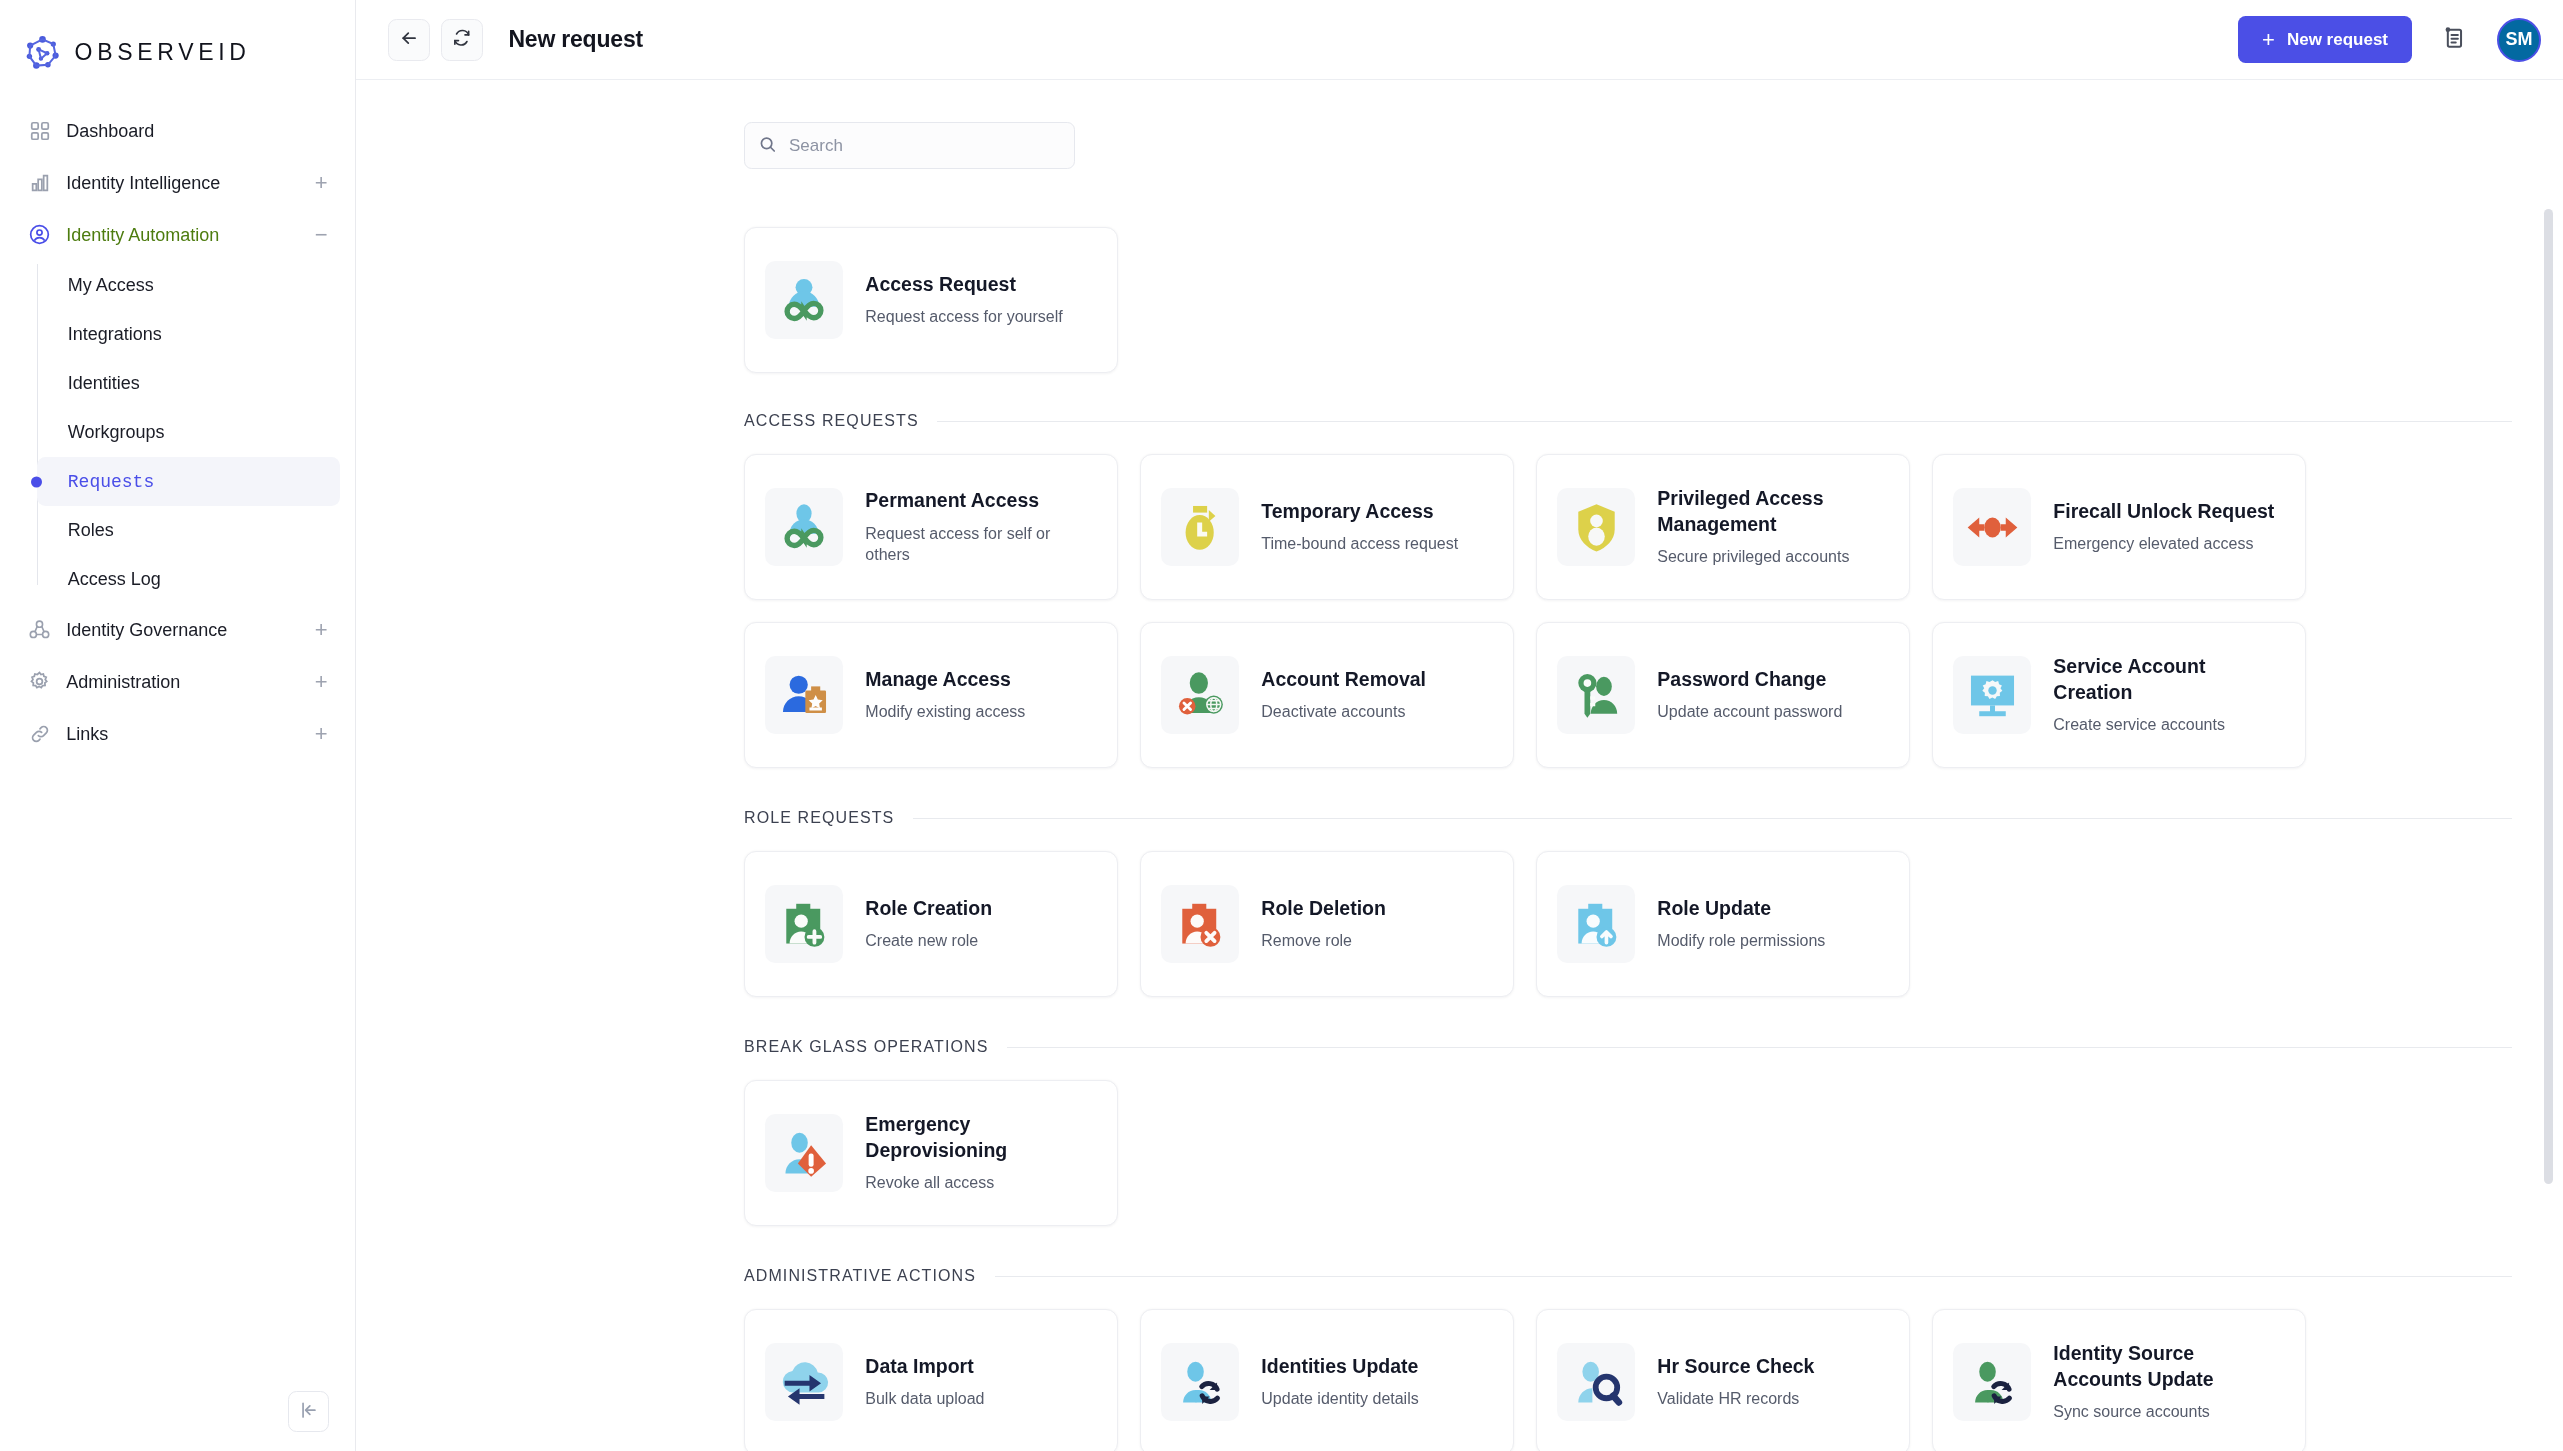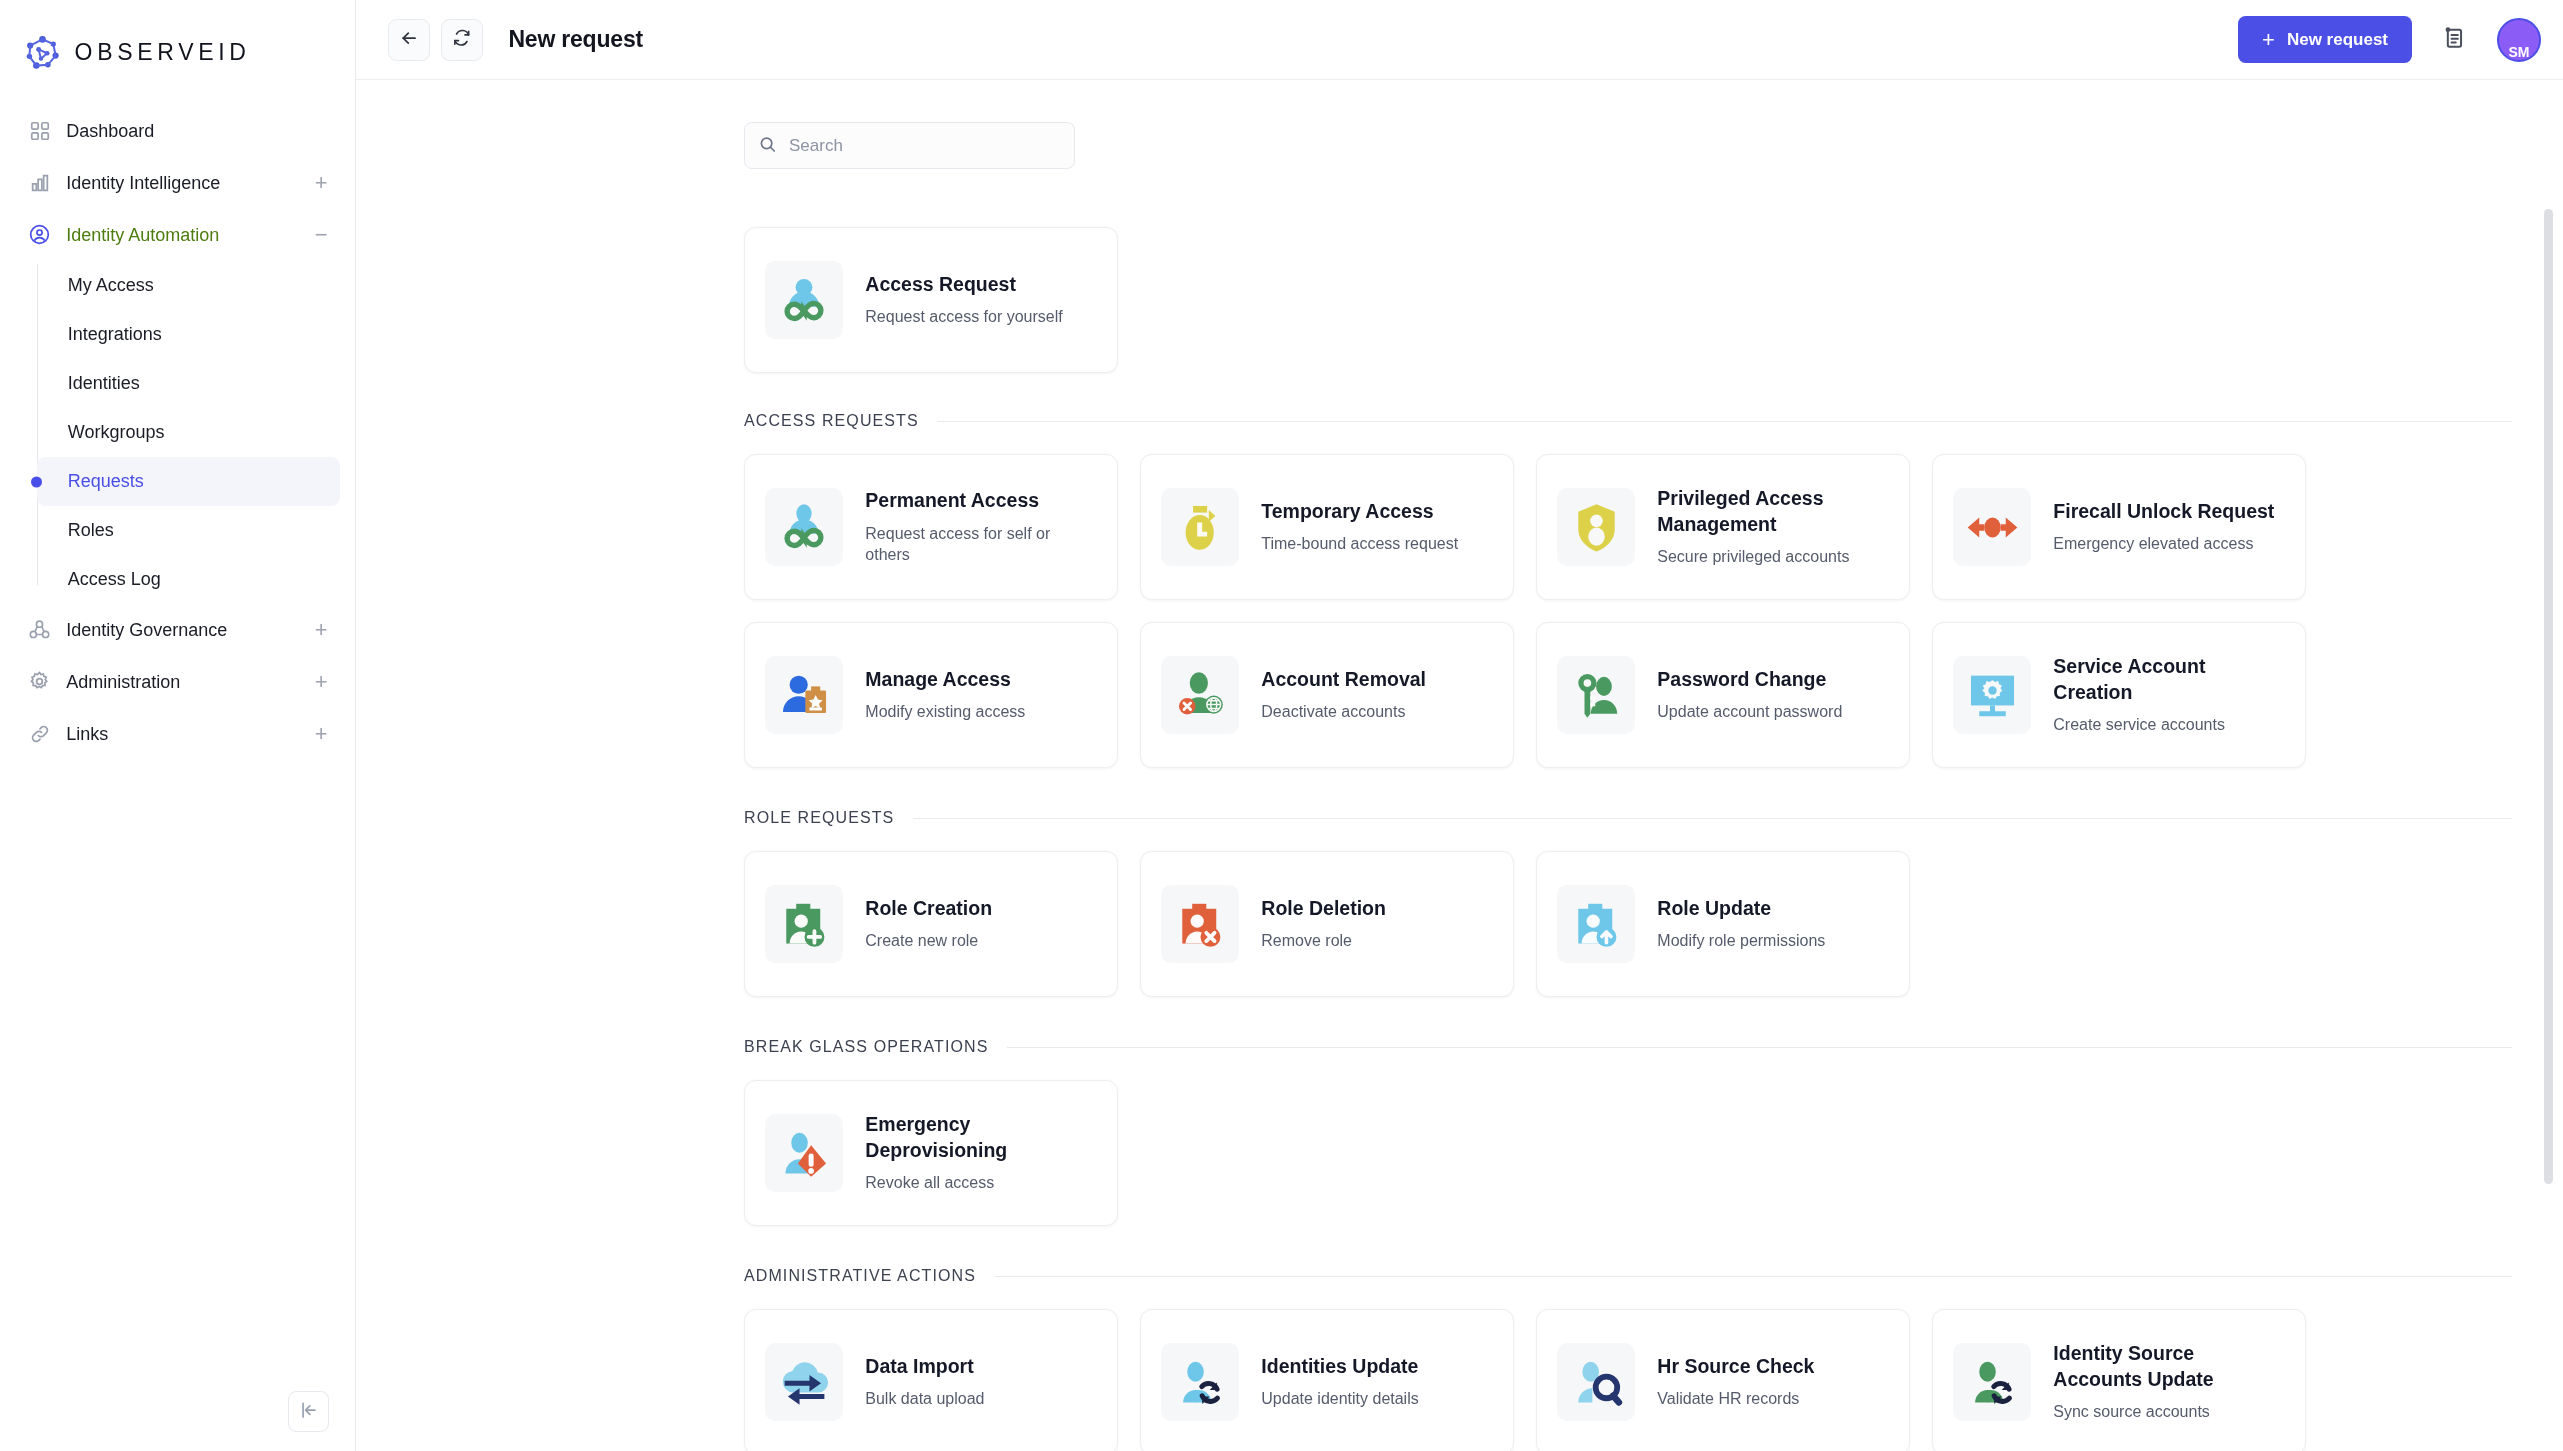--- a/index.html
+++ b/index.html
@@ -33,21 +33,21 @@
   .subnav::before {
     content: ""; position: absolute; left: 22px; top: 3.4px; bottom: 18.6px;
     width: 0.8px; background: #e4e6ec;
   }
   .sub-row {
     display: flex; align-items: center; height: 49px; padding-left: 30.5px;
     border-radius: 8.5px; cursor: pointer; position: relative;
   }
   .sub-row .lbl { font-size: 18px; color: #1a1c26; }
   .sub-row.active { background: #f4f5fa; }
-  .sub-row.active .lbl { color: #4a4ee8; }
+  .sub-row.active .lbl { color: #4a4ee8; font-family: Liberation Mono, monospace; }
   .sub-dot {
     position: absolute; left: -6.8px; top: 50%; transform: translateY(-50%);
     width: 11px; height: 11px; border-radius: 50%; background: #4a4ee8;
   }
 
   .collapse-btn {
     position: absolute; left: 288px; bottom: 18.6px;
     width: 41px; height: 41px; border: 0.8px solid #e6e8ee; border-radius: 8.5px;
     background: #fff; display: flex; align-items: center; justify-content: center; cursor: pointer;
   }
@@ -67,23 +67,23 @@
   .page-title { font-size: 23px; font-weight: 700; color: #13151f; margin-left: 25.4px; letter-spacing: -0.2px; }
   .top-right { margin-left: auto; display: flex; align-items: center; gap: 24px; }
   .primary-btn {
     height: 47px; background: #4b4fe6; color: #fff; border: none; border-radius: 7.6px;
     display: flex; align-items: center; gap: 12px; padding: 0 24px; cursor: pointer;
     font-size: 17px; font-weight: 700; font-family: "Liberation Sans", sans-serif;
   }
   .plus-glyph { font-size: 22px; font-weight: 400; line-height: 1; }
   .doc-icon-wrap { width: 37px; height: 37px; display:flex; align-items:center; justify-content:center; cursor:pointer; }
   .avatar {
-    width: 44px; height: 44px; border-radius: 50%; background: #8b5cf6;
-    border: 2.1px solid #4b4fe6; color: #fff; font-size: 14px; font-weight: 700;
-    display: flex; align-items: flex-end; justify-content: center; cursor: pointer; flex: 0 0 44px;
+    width: 44px; height: 44px; border-radius: 50%; background: #0369a1;
+    border: 2.1px solid #4b4fe6; color: #fff; font-size: 18px; font-weight: 700;
+    display: flex; align-items: center; justify-content: center; cursor: pointer; flex: 0 0 44px;
   }
 
   .content { flex: 1 1 auto; overflow: hidden; position: relative; padding: 0 0 0 0; }
   .content-inner { padding: 42px 51px 0 388px; }
 
   .search-wrap { width: 331px; height: 47px; position: relative; margin-bottom: 58px; }
   .search-input {
     width: 100%; height: 100%; border: 0.8px solid #e6e8ee; border-radius: 7.6px;
     background: #fcfcfd; padding: 0 13.6px 0 44px; font-size: 17px; color: #15171f;
     font-family: "Liberation Sans", sans-serif; outline: none;

